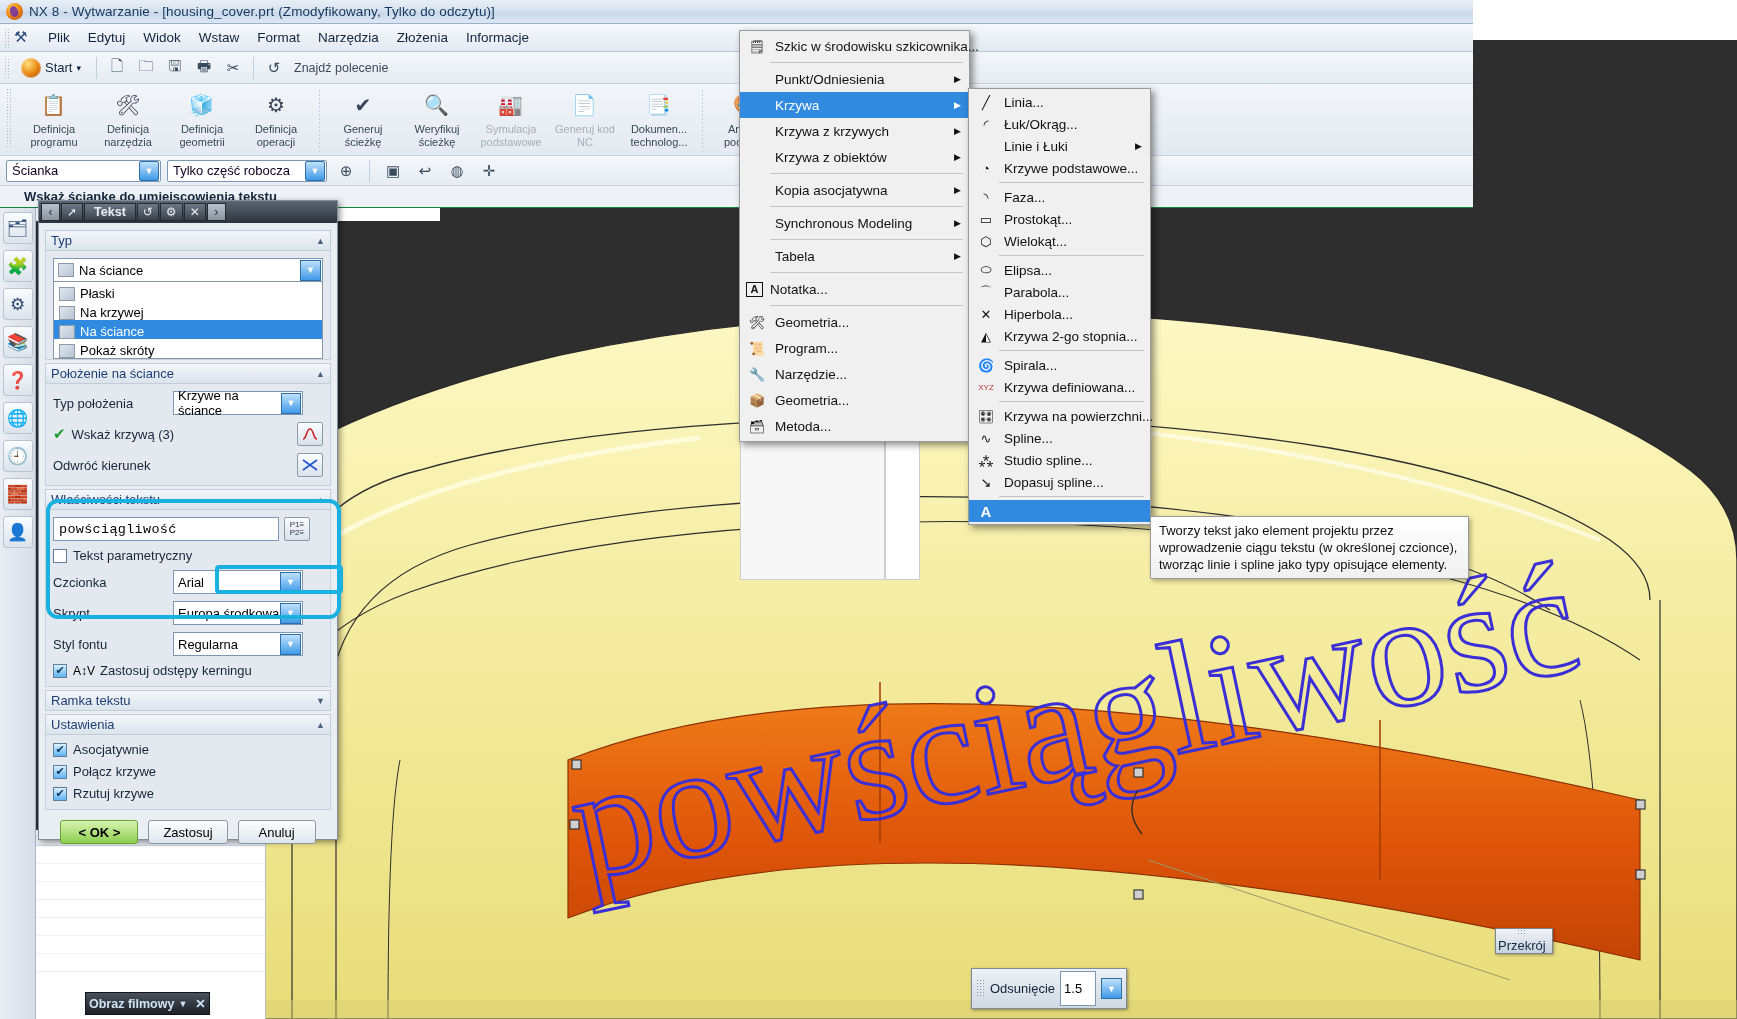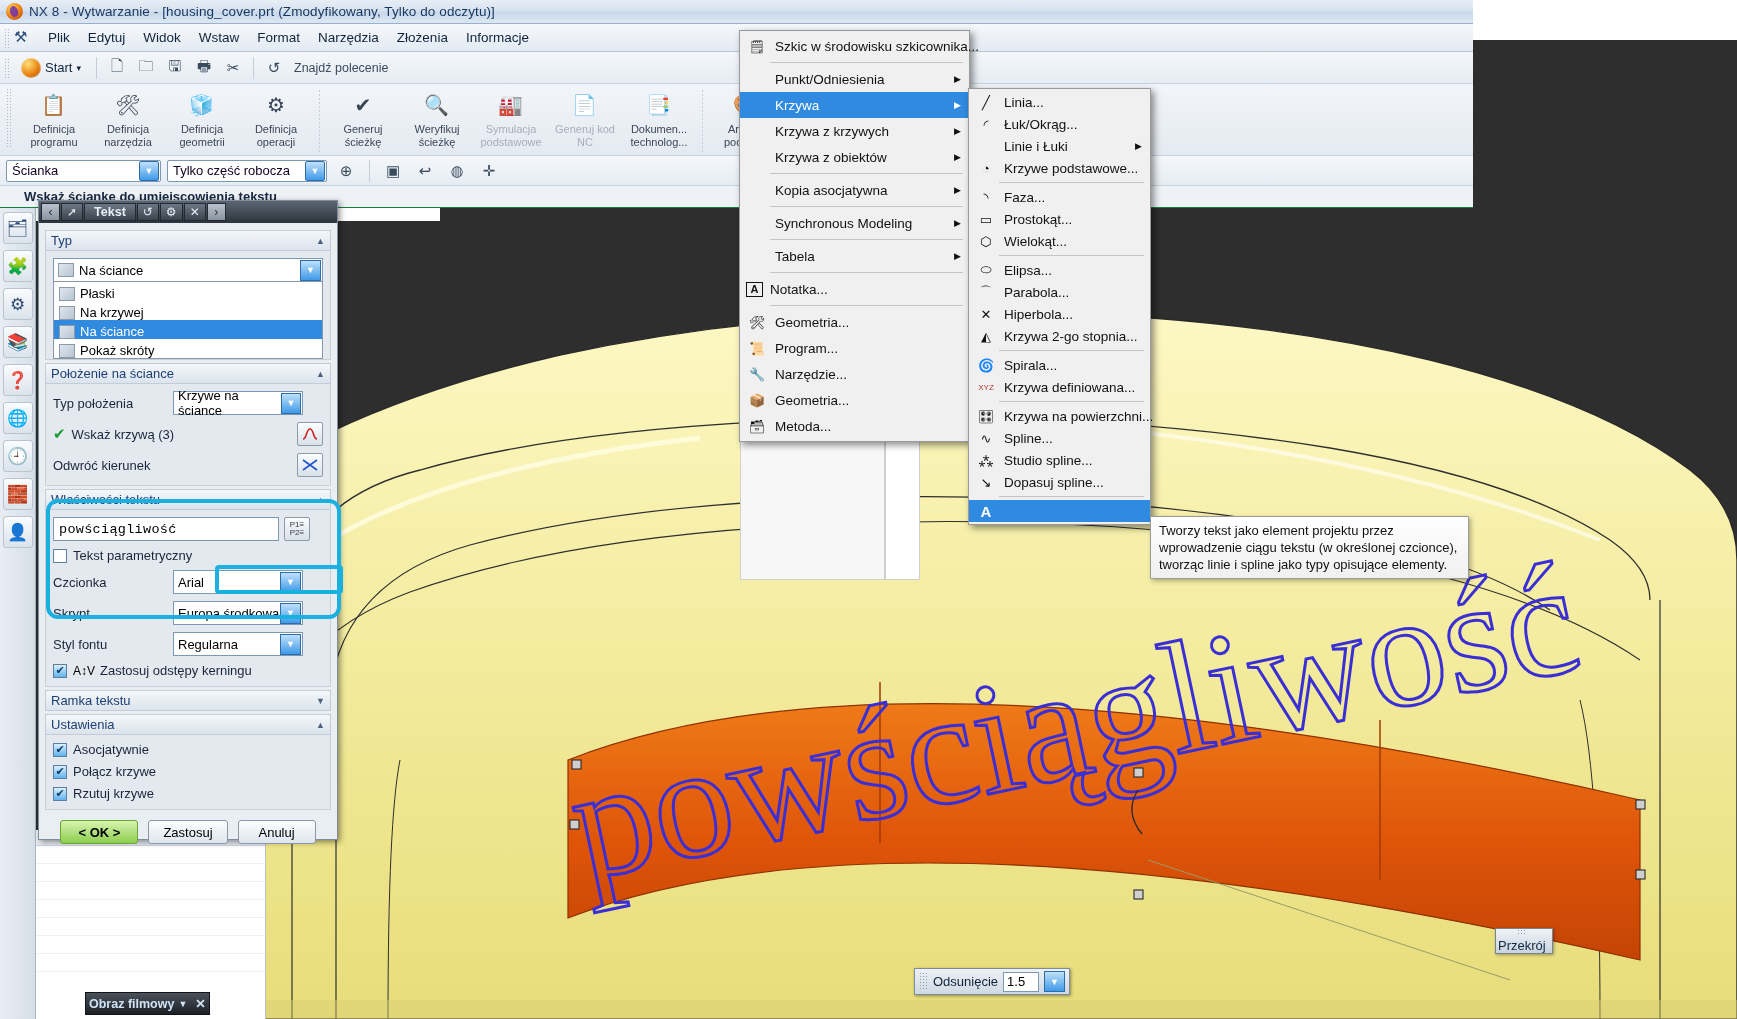--- a/index.html
+++ b/index.html
@@ -174,21 +174,21 @@
     border:1px solid #9a9a9a; border-radius:1px; padding:5px 8px;
     font-size:13px; color:#111; line-height:1.32; box-shadow:2px 2px 5px rgba(0,0,0,.3);}
 
   
   .floatbar { position:absolute; background:linear-gradient(to bottom,#eef2f6,#cfd8e2);
     border:1px solid #7e8b99; display:flex; align-items:center; padding:2px 4px; gap:5px;
     box-shadow:1px 1px 3px rgba(0,0,0,.4); }
   .griph { width:9px; height:19px;
     background-image:radial-gradient(#8e9aa8 35%, transparent 36%); background-size:3px 3px; }
   .floatbar .lbl { font-size:13px; color:#10233c; }
-  .numfield { width:36px; height:20px; background:#fff; border:1px solid #7d98b5;
+  .numfield { width:36px; height:35px; background:#fff; border:1px solid #7d98b5;
     font-size:13px; display:flex; align-items:center; padding-left:3px; }
   .stepper { width:21px; height:21px; background:linear-gradient(to bottom,#bfe0fb,#3f9ae8);
     border:1px solid #2b6ea8; display:flex; align-items:center; justify-content:center;
     color:#fff; font-size:9px; }
 
   .przekroj { position:absolute; left:1495px; top:928px; height:26px;
     background:linear-gradient(to bottom,#f0f3f7,#c9d3de); border:1px solid #78848f;
     display:flex; align-items:center; padding:0 6px 0 2px; gap:4px;
     box-shadow:1px 1px 3px rgba(0,0,0,.35);flex-direction:column; }
   .przekroj .lbl { font-size:13px; color:#102944; }
@@ -716,21 +716,21 @@
   <div class="mrow sel">
     <span class="mico" style="font-weight:bold;font-size:15px">A</span>
     <span class="mtext"></span>
   </div>
 </div>
 
 <div class="tooltip">
   <span>Tworzy tekst jako element projektu przez wprowadzenie ciągu tekstu (w określonej czcionce), tworząc linie i spline jako typy opisujące elementy.</span>
 </div>
 
-<div class="floatbar" style="left:914px; top:968px;">
+<div class="floatbar" style="left:971px; top:968px;">
   <span class="griph"></span>
   <span class="lbl">Odsunięcie</span>
   <span class="numfield">1.5</span>
   <span class="stepper">▼</span>
 </div>
 
 <div class="przekroj">
   <span class="griph"></span>
   <span class="lbl">Przekrój</span>
 </div>

